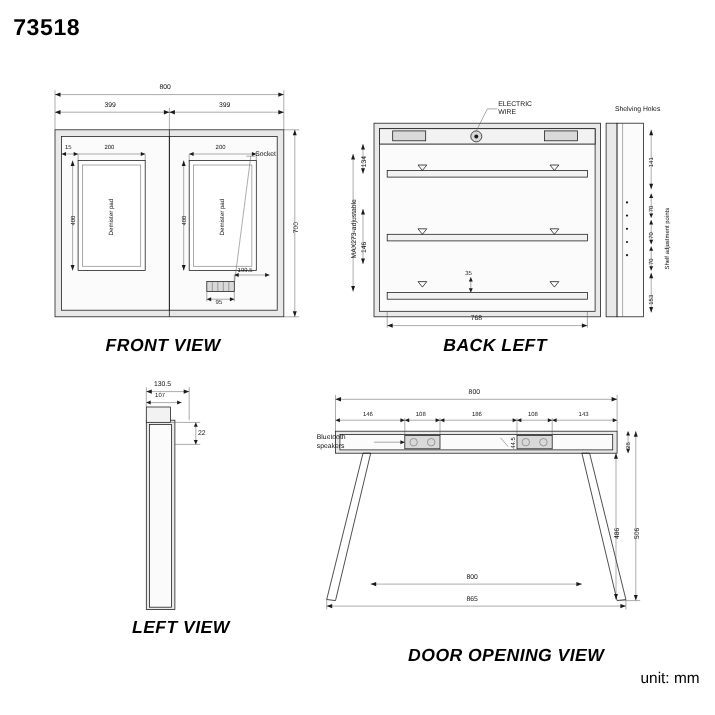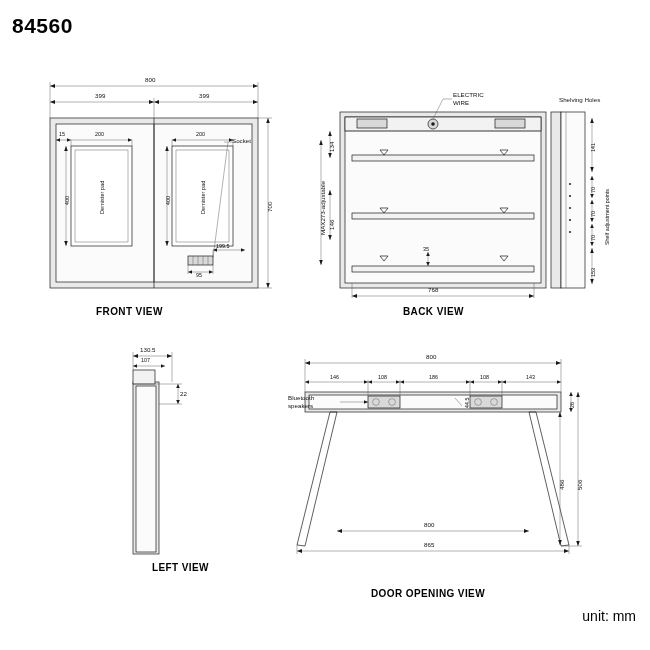--- a/index.html
+++ b/index.html
@@ -14,22 +14,22 @@
   .canvas{position:absolute;left:0;top:0;width:650px;height:650px;}
   .title{
     position:absolute;left:12px;top:14px;
     font-size:21px;font-weight:700;letter-spacing:.5px;color:#000;
   }
   .unit{
     position:absolute;right:14px;top:608px;
     font-size:14px;color:#000;
   }
   .view-label{
-    position:absolute;font-size:10px;font-weight:700;color:#000;
-    letter-spacing:.4px;white-space:nowrap;
+    position:absolute;font-size:16px;font-weight:700;color:#000;
+    letter-spacing:.4px;white-space:nowrap;font-style:italic;
   }
   .dim{
     position:absolute;font-size:6.2px;color:#111;white-space:nowrap;
     font-family:"Liberation Sans", sans-serif;
   }
   .dim.sm{font-size:5.4px;}
   .dim.rot{transform:rotate(-90deg);transform-origin:left top;}
   .note{
     position:absolute;font-size:6.2px;color:#111;white-space:nowrap;
   }
@@ -46,21 +46,21 @@
   .fillgrey{fill:#e9e9e9;stroke:#1a1a1a;stroke-width:.7;}
   .fillgrey2{fill:#d9d9d9;stroke:#1a1a1a;stroke-width:.7;}
   .fillbar{fill:#f2f2f2;stroke:#1a1a1a;stroke-width:.7;}
   .dot{fill:#1a1a1a;}
 </style>
 </head>
 <body>
 
 <div class="canvas">
 
-  <div class="title">84560</div>
+  <div class="title">73518</div>
   <div class="unit">unit: mm</div>
 
   <svg width="650" height="650">
 
     <rect class="fillgrey" x="50" y="118" width="208" height="170"></rect>
     <rect class="fillpane" x="56" y="124" width="196" height="158"></rect>
 
     <line class="ln" x1="154" y1="118" x2="154" y2="288"></line>
     <line class="ln" x1="154" y1="124" x2="154" y2="282"></line>
 
@@ -309,34 +309,34 @@
   <div class="view-label" style="left:96px;top:306px;">FRONT VIEW</div>
 
   <div class="dim rot" style="left:328px;top:152px;">134</div>
   <div class="dim rot" style="left:328px;top:230px;">146</div>
   <div class="dim rot" style="left:319px;top:235px;">MAX273-adjustable</div>
 
   <div class="dim sm" style="left:423px;top:246px;">35</div>
   <div class="dim" style="left:428px;top:286px;">768</div>
   <div class="note two" style="left:453px;top:91px;">ELECTRIC
 WIRE</div>
-  <div class="view-label" style="left:403px;top:306px;">BACK  VIEW</div>
+  <div class="view-label" style="left:403px;top:306px;">BACK  LEFT</div>
 
   <div class="note" style="left:559px;top:96px;">Shelving Holes</div>
   <div class="dim sm rot" style="left:590px;top:152px;">141</div>
   <div class="dim sm rot" style="left:590px;top:193px;">70</div>
   <div class="dim sm rot" style="left:590px;top:217px;">70</div>
   <div class="dim sm rot" style="left:590px;top:241px;">70</div>
   <div class="dim sm rot" style="left:590px;top:277px;">153</div>
   <div class="dim sm rot" style="left:604px;top:245px;">Shelf adjustment points</div>
 
   <div class="dim" style="left:140px;top:346px;">130.5</div>
   <div class="dim sm" style="left:141px;top:357px;">107</div>
   <div class="dim" style="left:180px;top:390px;">22</div>
-  <div class="view-label" style="left:120px;top:562px;margin-left:32px;">LEFT VIEW</div>
+  <div class="view-label" style="left:120px;top:562px;">LEFT VIEW</div>
 
   <div class="dim" style="left:426px;top:353px;">800</div>
   <div class="dim sm" style="left:330px;top:374px;">146</div>
   <div class="dim sm" style="left:378px;top:374px;">108</div>
   <div class="dim sm" style="left:429px;top:374px;">186</div>
   <div class="dim sm" style="left:480px;top:374px;">108</div>
   <div class="dim sm" style="left:526px;top:374px;">143</div>
   <div class="dim sm rot" style="left:464px;top:408px;">44.5</div>
   <div class="dim sm rot" style="left:569px;top:408px;">26</div>
   <div class="dim rot" style="left:558px;top:490px;">486</div>

